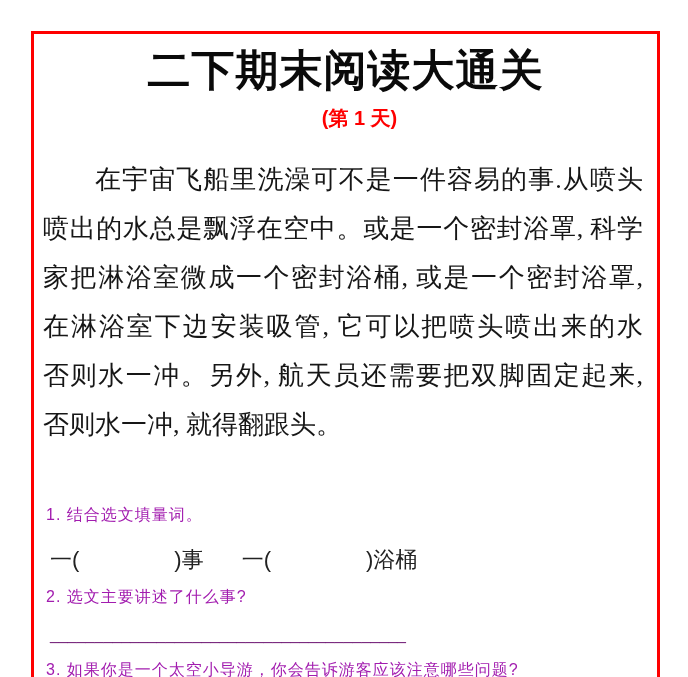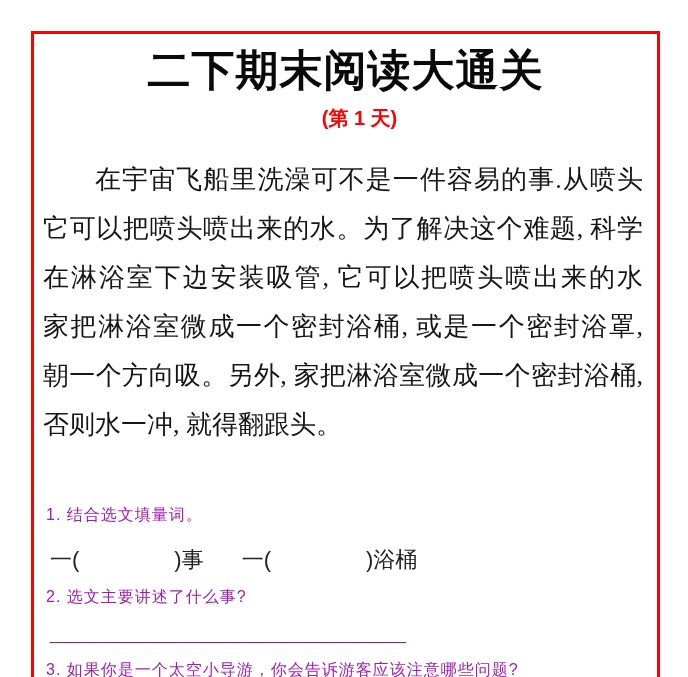--- a/index.html
+++ b/index.html
@@ -103,24 +103,24 @@
 
 <div class="page">
   <div class="frame">
 
     <h1 class="title">二下期末阅读大通关</h1>
 
     <div class="subtitle">(第 1 天)</div>
 
     <div class="passage">
       <div class="pline first">在宇宙飞船里洗澡可不是一件容易的事.从喷头</div>
-      <div class="pline">它可以把喷头喷出来的水。为了解决这个难题, 科学</div>
+      <div class="pline">喷出的水总是飘浮在空中。或是一个密封浴罩, 科学</div>
+      <div class="pline">家把淋浴室微成一个密封浴桶, 或是一个密封浴罩,</div>
       <div class="pline">在淋浴室下边安装吸管, 它可以把喷头喷出来的水</div>
-      <div class="pline">家把淋浴室微成一个密封浴桶, 或是一个密封浴罩,</div>
-      <div class="pline">朝一个方向吸。另外, 家把淋浴室微成一个密封浴桶,</div>
+      <div class="pline">否则水一冲。另外, 航天员还需要把双脚固定起来,</div>
       <div class="pline last">否则水一冲, 就得翻跟头。</div>
     </div>
 
     <div class="qline q1">1. 结合选文填量词。</div>
 
     <div class="fill-line">
       <span>一(</span><span class="gap-paren"></span><span>)事</span><span class="gap-item"></span><span>一(</span><span class="gap-paren"></span><span>)浴桶</span>
     </div>
 
     <div class="qline q2">2. 选文主要讲述了什么事?</div>

